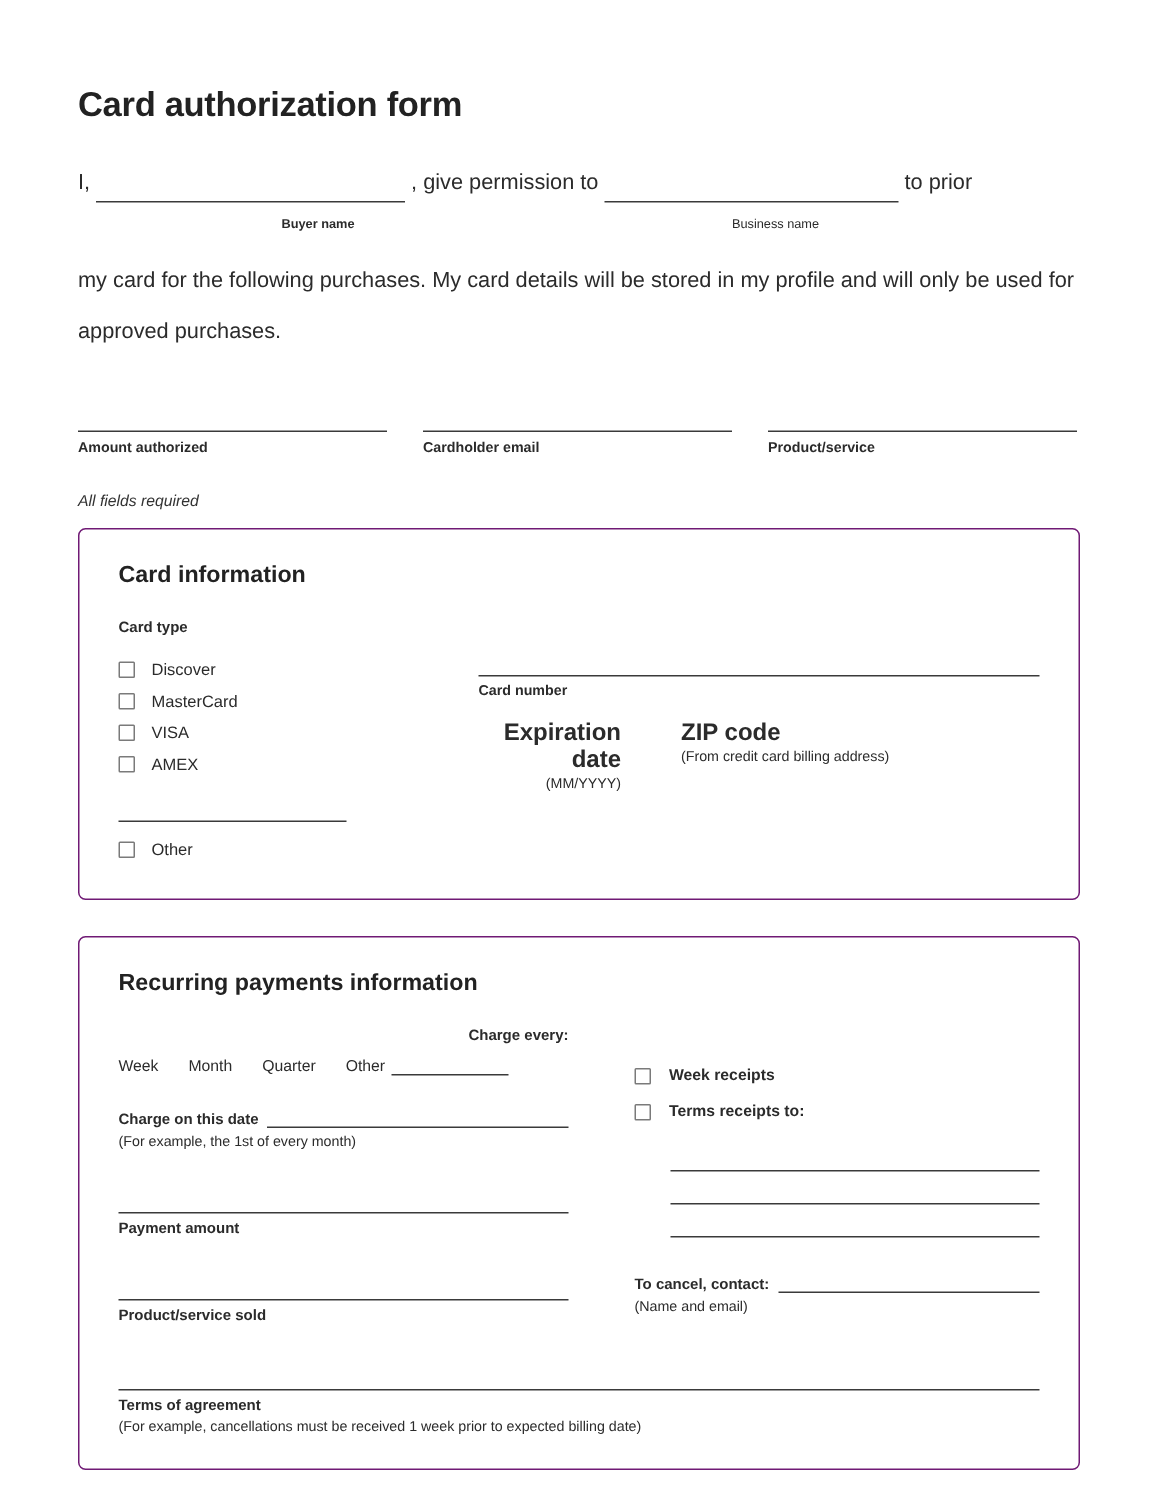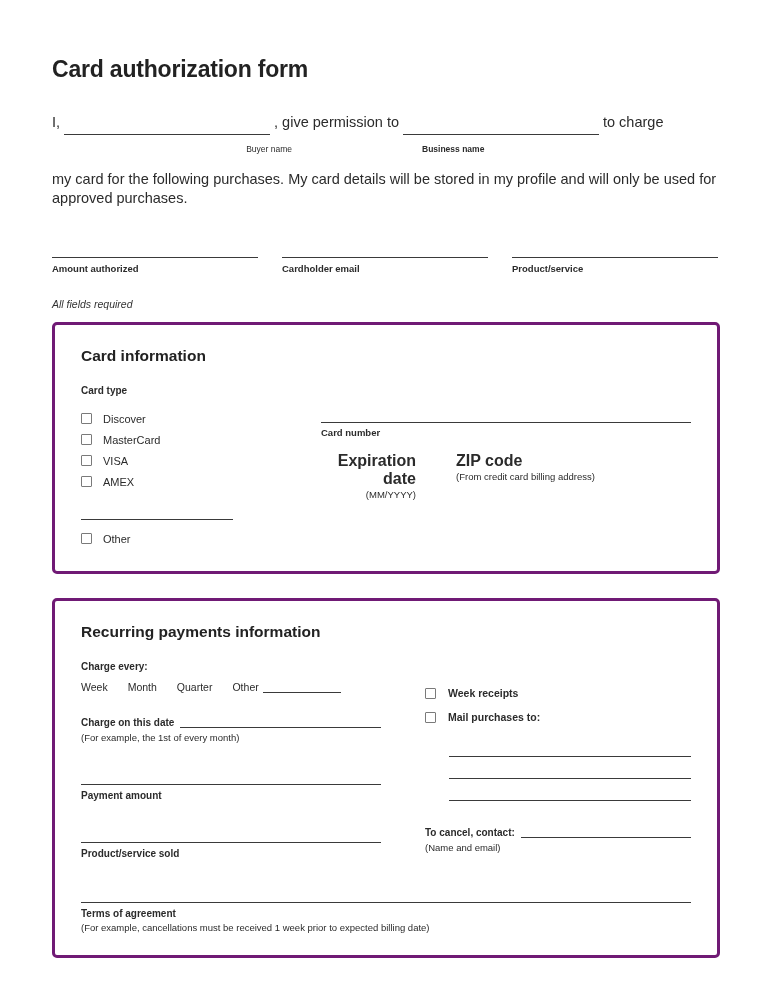--- a/index.html
+++ b/index.html
@@ -53,25 +53,25 @@
   }
   .fill.buyer { width: 206px; }
   .fill.business { width: 196px; }
   .cap-row {
     display: flex;
     white-space: nowrap;
     font-size: 8.5px;
     margin-top: 1px;
     margin-bottom: 8px;
   }
-  .cap-buyer { margin-left: 80px; width: 160px; text-align: right; font-weight: normal; }
-  .cap-business { margin-left: 130px; width: 190px; text-align: left; font-weight: bold; }
+  .cap-buyer { margin-left: 80px; width: 160px; text-align: center; font-weight: bold; }
+  .cap-business { margin-left: 130px; width: 190px; text-align: center; font-weight: normal; }
   .intro-rest {
     font-size: 14.5px;
-    line-height: 19px;
+    line-height: 34px;
     margin-top: 6px;
     max-width: 665px;
   }
 
   
   .three-fields {
     display: flex;
     margin-top: 32px;
     gap: 24px;
   }
@@ -91,21 +91,21 @@
 
   .all-req {
     font-size: 10.5px;
     font-style: italic;
     color: #333;
     margin-top: 24px;
   }
 
   
   .box {
-    border: 3px solid #701a75;
+    border: 1px solid #701a75;
     border-radius: 5px;
     margin-top: 12px;
     padding: 22px 26px 22px 26px;
     position: relative;
   }
   .box-title {
     font-size: 15.5px;
     font-weight: bold;
     color: #222;
     margin: 0 0 20px 0;
@@ -182,20 +182,21 @@
   .rec-grid {
     display: flex;
   }
   .rec-left { width: 300px; }
   .rec-right { flex: 1; padding-left: 44px; }
 
   .charge-head {
     font-size: 10px;
     font-weight: bold;
     margin-bottom: 8px;
+    text-align: right;
   }
   .freq-row {
     display: flex;
     align-items: flex-end;
     font-size: 10.5px;
     gap: 20px;
     margin-bottom: 22px;
   }
   .freq-other-line {
     border-bottom: 1px solid #3a3a3a;
@@ -263,21 +264,21 @@
 <div class="page">
 
   <h1 class="doc-title">Card authorization form</h1>
 
   <div class="intro">
     <div class="intro-line1">
       <span>I,</span>
       <span class="fill buyer"></span>
       <span>, give permission to</span>
       <span class="fill business"></span>
-      <span>to charge</span>
+      <span>to prior</span>
     </div>
     <div class="cap-row">
       <span class="cap-buyer">Buyer name</span>
       <span class="cap-business">Business name</span>
     </div>
     <div class="intro-rest">my card for the following purchases. My card details will be stored in my profile and will only be used for approved purchases.</div>
   </div>
 
   <div class="three-fields">
     <div class="sf">
@@ -391,21 +392,21 @@
         </div>
       </div>
 
       <div class="rec-right">
         <div class="rec-cb-row" style="margin-top:26px;">
           <span class="cb"></span>
           <span class="rec-cb-lbl">Week receipts</span>
         </div>
         <div class="rec-cb-row">
           <span class="cb"></span>
-          <span class="rec-cb-lbl">Mail purchases to:</span>
+          <span class="rec-cb-lbl">Terms receipts to:</span>
         </div>
         <div class="mail-line"></div>
         <div class="mail-line"></div>
         <div class="mail-line"></div>
 
         <div class="inline-field" style="margin-top:24px;">
           <span class="lbl">To cancel, contact:</span>
           <span class="line"></span>
         </div>
         <div class="hint">(Name and email)</div>

